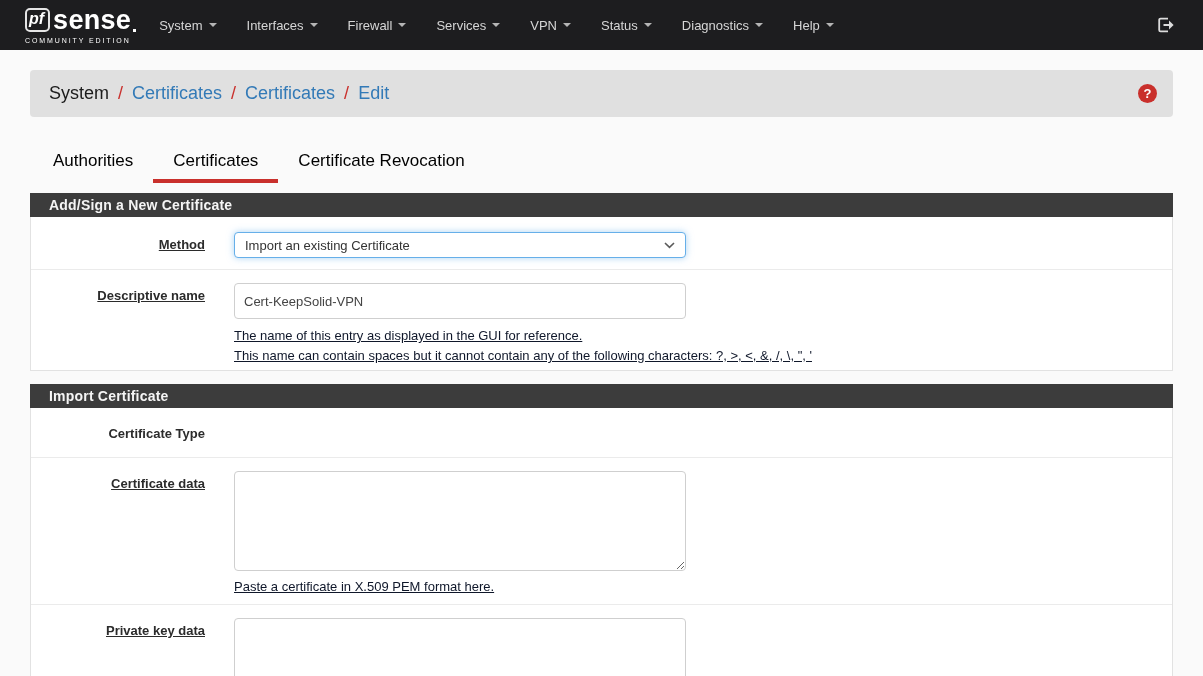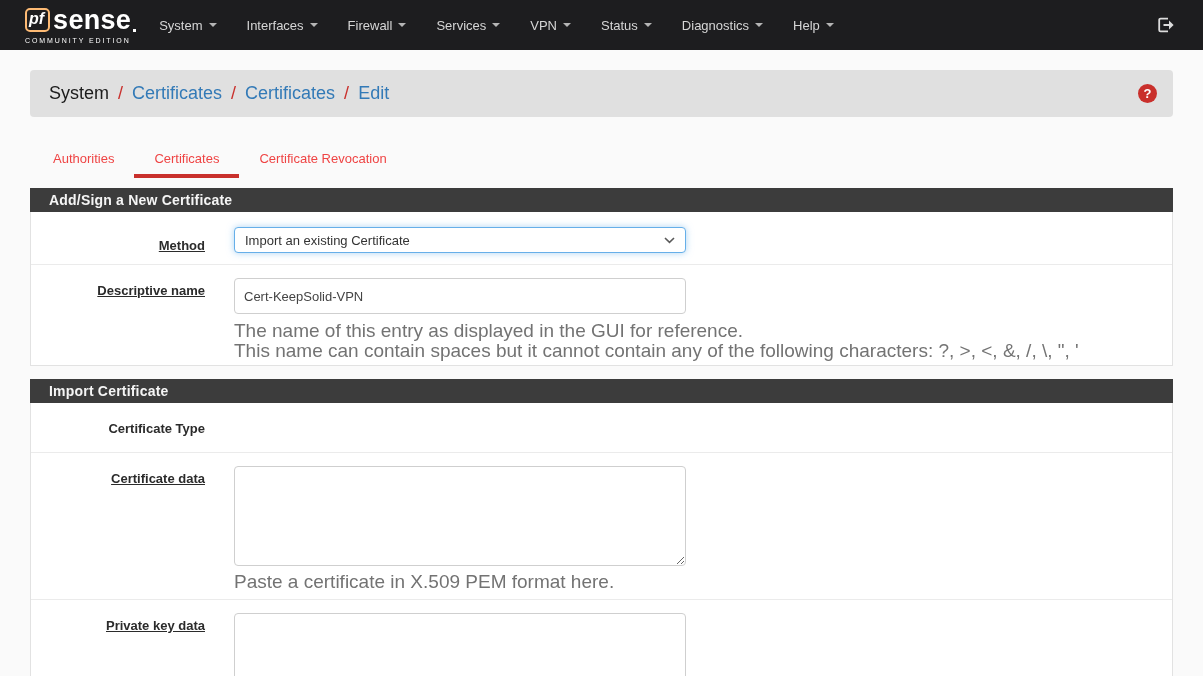--- a/index.html
+++ b/index.html
@@ -13,21 +13,21 @@
   
   .navbar {
     height:50px; background:#1d1d1f;
     display:flex; align-items:center;
     padding-left:25px;
   }
   .logo { display:flex; flex-direction:column; cursor:pointer; margin-right:8px; }
   .logo-row { display:flex; align-items:center; color:#fff; }
   .logo-pf {
     font-style:italic; font-weight:bold; font-size:16px;
-    border:2px solid #fdba74; border-radius:5px;
+    border:2px solid #e5e5e5; border-radius:5px;
     padding:1px 4px 2px 2px; margin-right:3px; line-height:1.05;
   }
   .logo-sense { font-weight:bold; font-size:27px; letter-spacing:0.3px; line-height:1; }
   .logo-dot { width:3px; height:3px; background:#fff; margin-left:2px; align-self:flex-end; margin-bottom:2px; }
   .logo-edition { color:#fff; font-size:7px; letter-spacing:1.9px; margin-top:3px; white-space:nowrap; }
 
   .nav-menu { display:flex; list-style:none; height:50px; }
   .nav-item {
     color:#d6d6d6; font-size:13px; padding:0 15px;
     display:flex; align-items:center; cursor:pointer; white-space:nowrap;
@@ -51,40 +51,40 @@
   .bc-link { color:#337ab7; text-decoration:none; cursor:pointer; }
   .help-btn {
     margin-left:auto; width:19px; height:19px; border-radius:50%;
     background:#c9302c; color:#fff; font-size:13px; font-weight:bold;
     display:flex; align-items:center; justify-content:center; cursor:pointer;
   }
 
   
   .tabs { margin:26px 30px 0; display:flex; padding-left:3px; }
   .tab {
-    color:#ef4444; font-size:13px; text-decoration:none; cursor:pointer;
+    color:#000000; font-size:17px; text-decoration:none; cursor:pointer;
     padding:8px 20px 12px; white-space:nowrap;
   }
   .tab.active { padding-bottom:8px; border-bottom:4px solid #c9302c; }
 
   
   .panel { margin:0 30px; }
   .panel-1 { margin-top:10px; }
   .panel-2 { margin-top:13px; }
   .panel-header {
     background:#3c3c3c; color:#f5f5f5;
     font-weight:bold; font-size:14px;
     height:24px; line-height:24px; padding-left:19px;
     letter-spacing:0.2px;
   }
   .panel-body { background:#fff; border:1px solid #e2e2e2; border-top:none; }
 
   .form-row { display:flex; border-bottom:1px solid #ebebeb; padding:13px 15px 12px 0; }
   .form-row:last-child { border-bottom:none; }
-  .row-method { padding:15px 15px 11px 0;align-items:flex-end; }
+  .row-method { padding:15px 15px 11px 0; }
   .row-desc { padding:13px 15px 4px 0; }
   .row-radio { padding:17px 15px 16px 0; }
   .row-certdata { padding:13px 15px 10px 0; }
   .row-privkey { padding:13px 15px 12px 0; }
 
   .label-col {
     flex:0 0 174px; text-align:right;
     font-size:13px; font-weight:bold; color:#2b2b2b;
     padding-top:5px; white-space:nowrap;
   }
@@ -105,21 +105,21 @@
     border:1px solid #cfcfcf; border-radius:4px;
     padding:0 9px; font-size:13px; color:#444;
     font-family:inherit; outline:none; background:#fff;
   }
   .textarea {
     width:452px; height:100px; display:block;
     border:1px solid #cfcfcf; border-radius:4px;
     padding:4px 8px; font-size:13px; color:#333;
     font-family:inherit; resize:both; outline:none; background:#fff;
   }
-  .help-text { color:#737373; font-size:19px; line-height:20px; }
+  .help-text { color:#0f172a; font-size:13px; line-height:20px;text-decoration:underline; }
   .row-desc .help-text { margin-top:7px; }
   .help-single { margin-top:8px; line-height:15px; }
 
   .radio-group { display:flex; align-items:center; padding-top:1px; }
   .radio-option { display:flex; align-items:center; cursor:pointer; }
   .radio-option + .radio-option { margin-left:398px; }
   .radio {
     width:15px; height:15px; border-radius:50%; background:#fff;
     border:2px solid #8d9aa8;
     display:inline-flex; align-items:center; justify-content:center;

